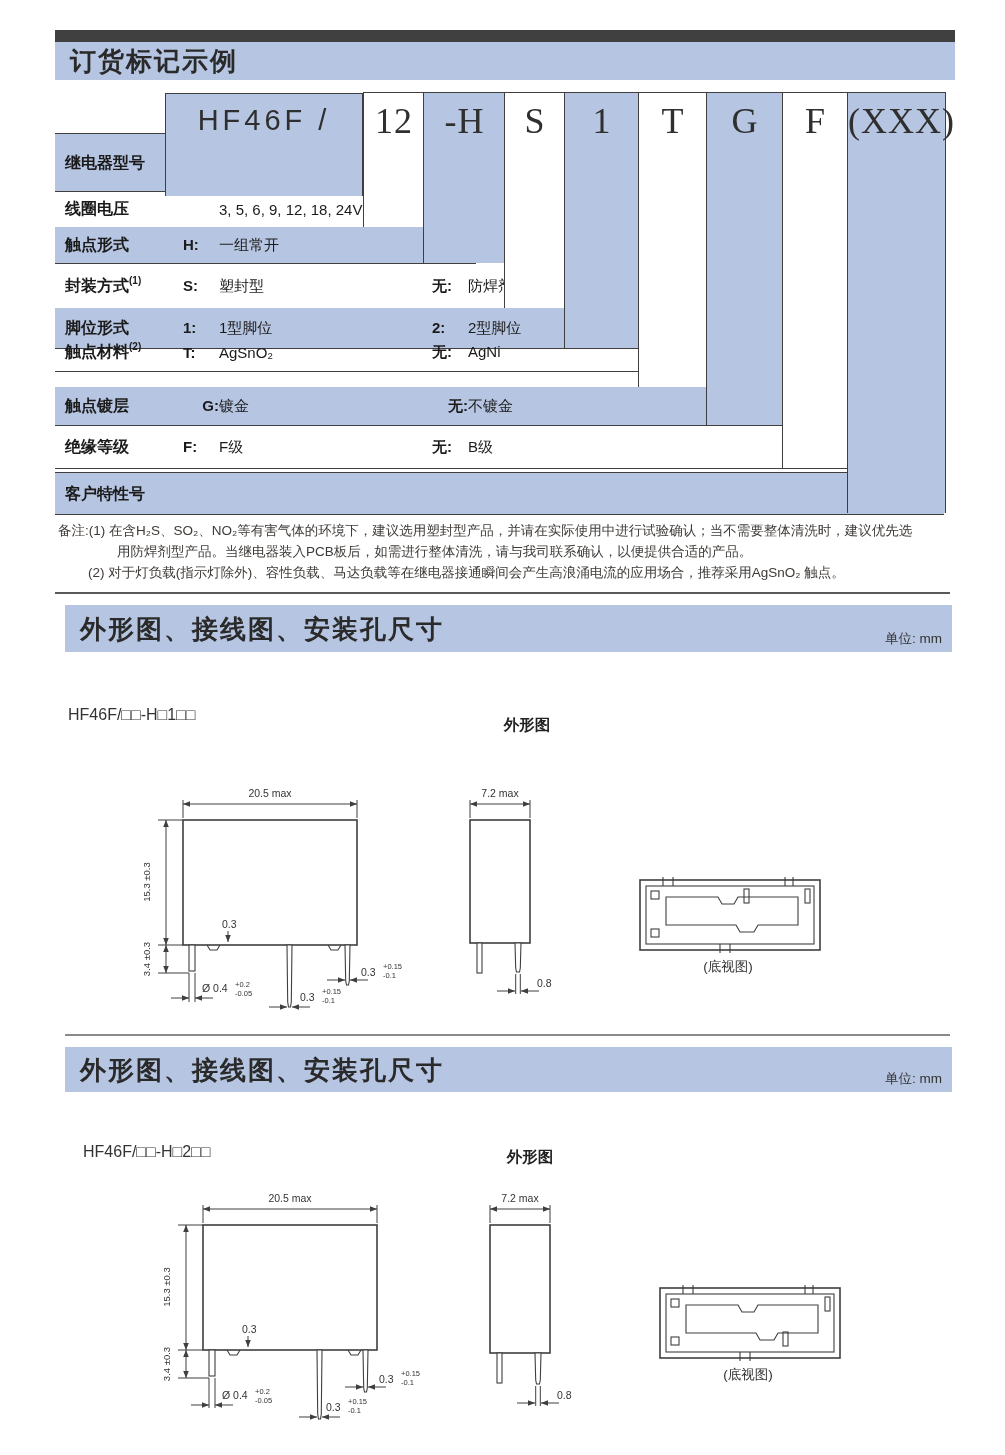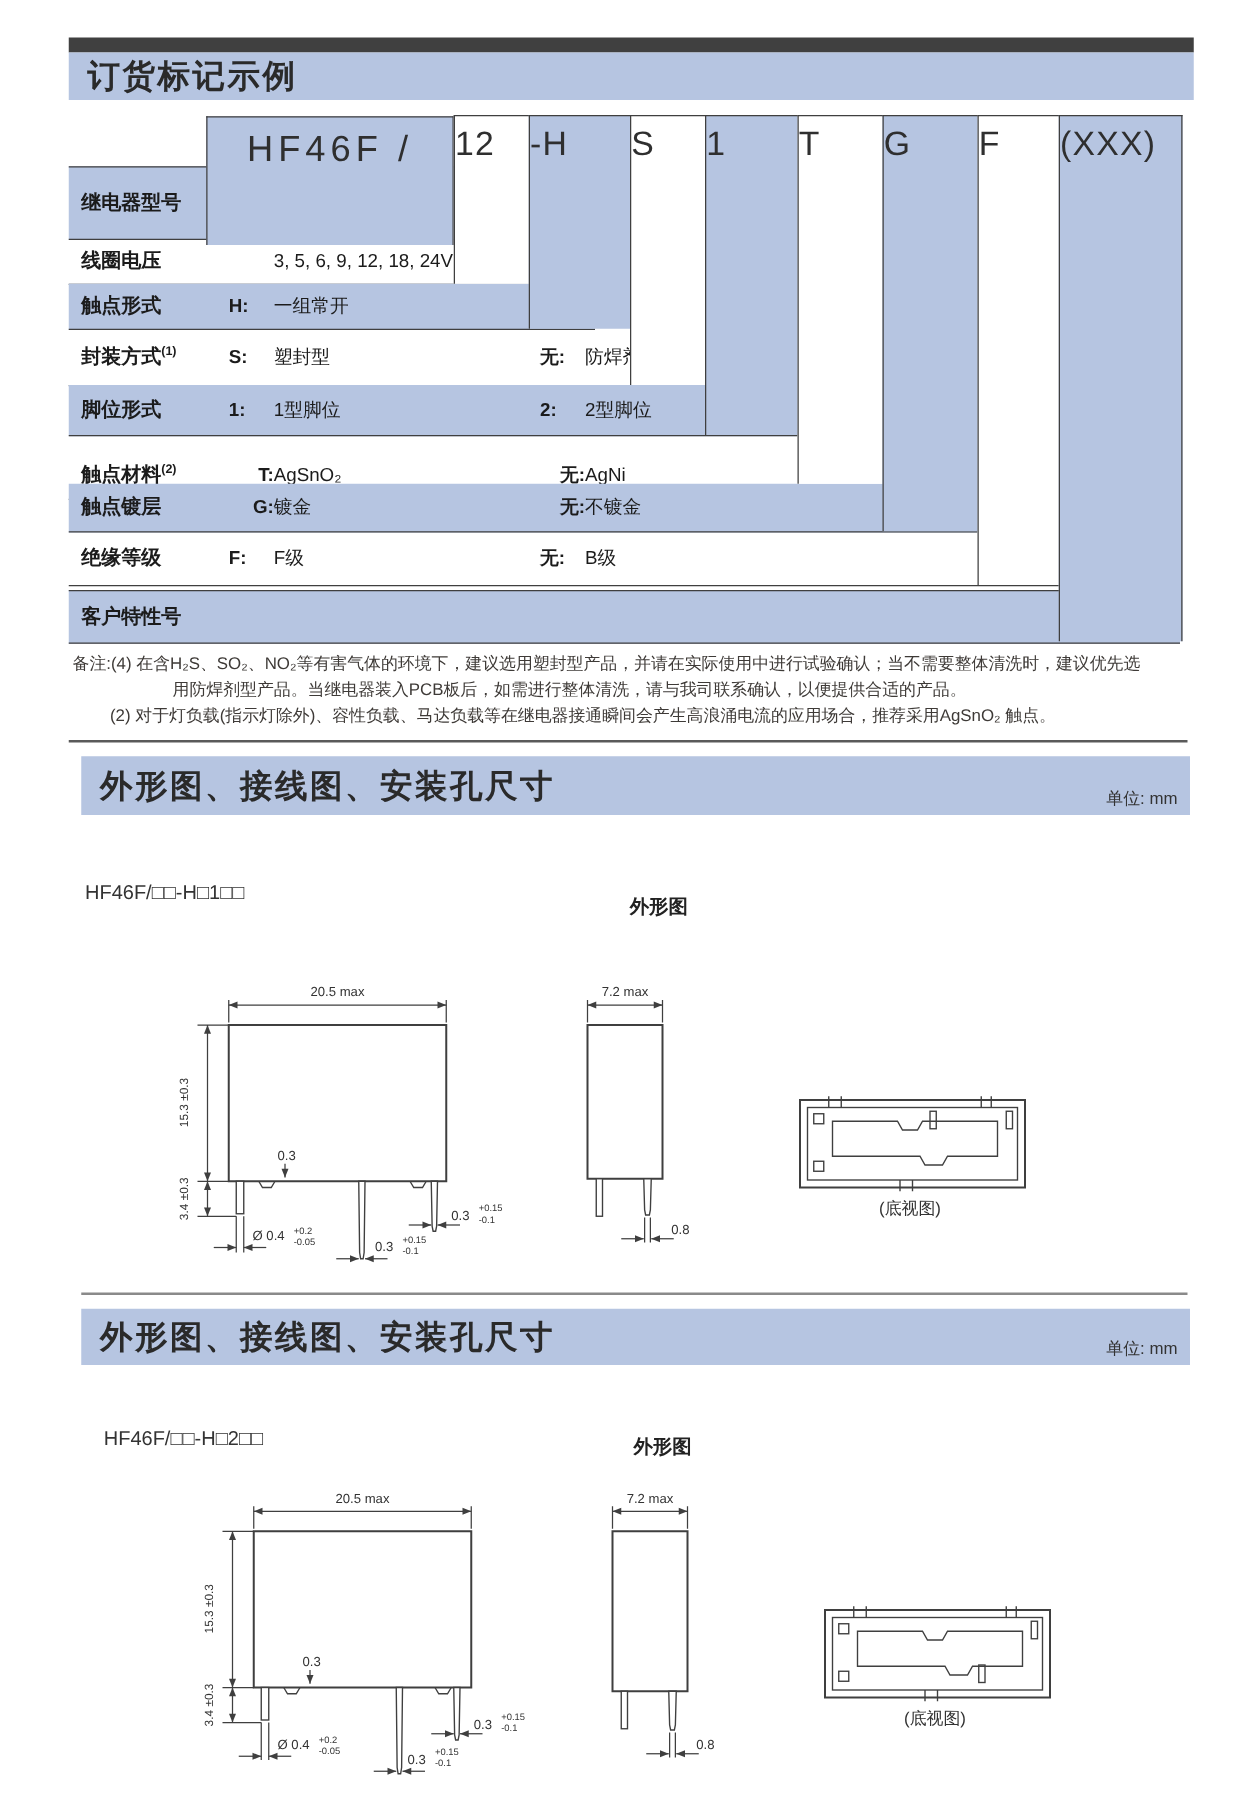--- a/index.html
+++ b/index.html
@@ -18,21 +18,21 @@
   
   .orow{position:absolute;left:55px;border-bottom:1px solid var(--ln);}
   .orow.blue{background:var(--blue);}
   .rlabel{position:absolute;left:10px;top:50%;transform:translateY(-50%);
       font-size:16px;font-weight:bold;white-space:nowrap;}
   .rlabel sup{font-size:10px;}
   .rcell{position:absolute;top:50%;transform:translateY(-50%);font-size:15px;white-space:nowrap;}
   .rcell b{display:inline-block;min-width:36px;font-weight:bold;}
   .c1{left:128px;} .c2{left:377px;}
   .ocol{position:absolute;top:92px;border:1px solid var(--ln);border-bottom:none;
-      background:#fff;text-align:left;font-size:27px;color:#2f2f2f;letter-spacing:1px;}
+      background:#fff;text-align:center;font-size:36px;color:#2f2f2f;letter-spacing:1px;font-family:Liberation Serif, serif;}
   .ocol.blue{background:var(--blue);}
   .ocol span{display:block;margin-top:7px;}
   .obox{position:absolute;left:165px;top:93px;width:198px;height:103px;background:var(--blue);
       border:1px solid var(--ln);border-bottom:none;text-align:center;font-size:29px;
       color:#2f2f2f;letter-spacing:4px;padding-top:10px;box-sizing:border-box;}
   
   .note{position:absolute;font-size:13.5px;color:#3e3a37;white-space:nowrap;}
   
   .sub{position:absolute;font-size:15.5px;font-weight:bold;color:#222;transform:translateX(-50%);margin-top:32px;}
   .model{position:absolute;font-size:16px;color:#333;}
@@ -66,21 +66,21 @@
 <div class="orow" style="top:263px;width:509px;height:45px;">
   <span class="rlabel"><span>封装方式</span><sup>(1)</sup></span>
   <span class="rcell c1"><b>S:</b><span>塑封型</span></span>
   <span class="rcell c2"><b>无:</b><span>防焊剂型</span></span>
 </div>
 <div class="orow blue" style="top:308px;width:583px;height:40px;">
   <span class="rlabel"><span>脚位形式</span><sup></sup></span>
   <span class="rcell c1"><b>1:</b><span>1型脚位</span></span>
   <span class="rcell c2"><b>2:</b><span>2型脚位</span></span>
 </div>
-<div class="orow" style="top:360px;width:651px;height:39px;text-align:right;">
+<div class="orow" style="top:332px;width:651px;height:39px;">
   <span class="rlabel"><span>触点材料</span><sup>(2)</sup></span>
   <span class="rcell c1"><b>T:</b><span>AgSnO₂</span></span>
   <span class="rcell c2"><b>无:</b><span>AgNi</span></span>
 </div>
 <div class="orow blue" style="top:387px;width:727px;height:38px;text-align:right;">
   <span class="rlabel"><span>触点镀层</span><sup></sup></span>
   <span class="rcell c1"><b>G:</b><span>镀金</span></span>
   <span class="rcell c2"><b>无:</b><span>不镀金</span></span>
 </div>
 <div class="orow" style="top:425px;width:792px;height:43px;">
@@ -112,22 +112,22 @@
 <div class="ocol blue" style="left:706px;width:76px;height:332px;">
     <span>G</span>
   </div>
 <div class="ocol" style="left:782px;width:65px;height:375px;">
     <span>F</span>
   </div>
 <div class="ocol blue" style="left:847px;width:97px;height:420px;">
     <span>(XXX)</span>
   </div>
 
-<div class="note" style="left:58px;top:522px;">备注:(4) 在含H₂S、SO₂、NO₂等有害气体的环境下，建议选用塑封型产品，并请在实际使用中进行试验确认；当不需要整体清洗时，建议优先选</div>
-<div class="note" style="left:117px;top:543px;margin-left:21px;">用防焊剂型产品。当继电器装入PCB板后，如需进行整体清洗，请与我司联系确认，以便提供合适的产品。</div>
+<div class="note" style="left:58px;top:522px;">备注:(1) 在含H₂S、SO₂、NO₂等有害气体的环境下，建议选用塑封型产品，并请在实际使用中进行试验确认；当不需要整体清洗时，建议优先选</div>
+<div class="note" style="left:117px;top:543px;">用防焊剂型产品。当继电器装入PCB板后，如需进行整体清洗，请与我司联系确认，以便提供合适的产品。</div>
 <div class="note" style="left:88px;top:564px;">(2) 对于灯负载(指示灯除外)、容性负载、马达负载等在继电器接通瞬间会产生高浪涌电流的应用场合，推荐采用AgSnO₂ 触点。</div>
 
 <div class="abs sep" style="left:55px;top:592px;width:895px;"></div>
 <div class="abs band" style="left:65px;top:605px;width:887px;height:47px;">
   <span class="btitle">外形图、接线图、安装孔尺寸</span>
   <span class="bunit">单位: mm</span>
 </div>
 <div class="sub" style="left:527px;top:683px;">外形图</div>
 <div class="model" style="left:68px;top:706px;">HF46F/□□-H□1□□</div>
 

